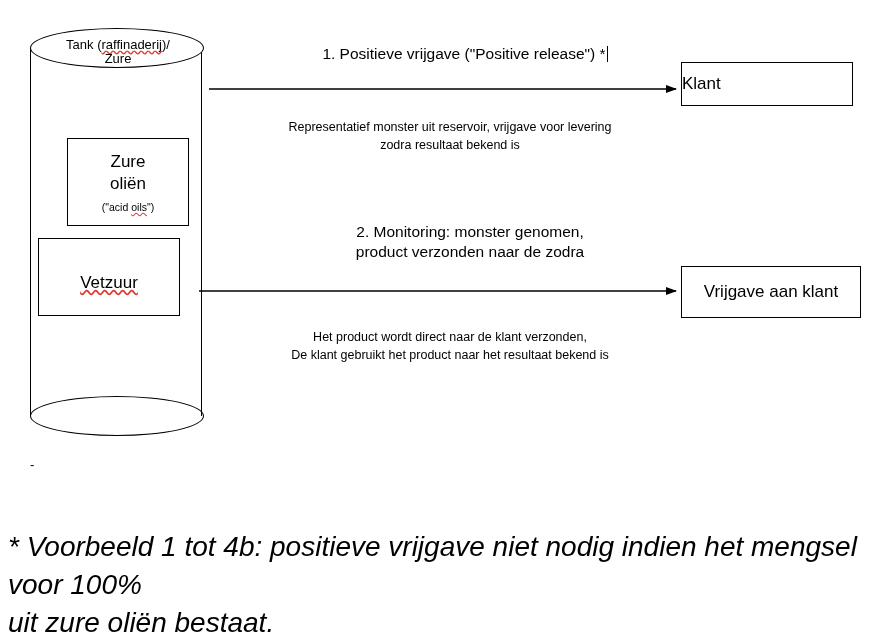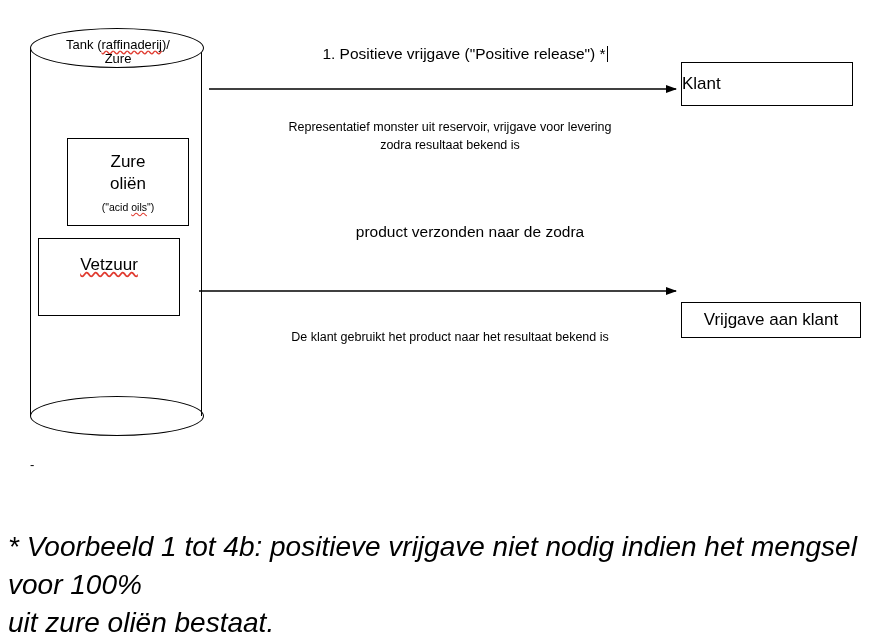--- a/index.html
+++ b/index.html
@@ -102,21 +102,21 @@
   }
   #box-acid-oils .line2 {
     font-size: 10.5px;
     margin-top: 6px;
   }
   #box-fatty {
     left: 38px;
     top: 238px;
     width: 142px;
     height: 78px;
-    padding-top: 14px;
+    padding-top: 32px;
   }
   #box-fatty .line1 {
     font-size: 17px;
     line-height: 23px;
   }
 
   
   #box-klant {
     position: absolute;
     left: 681px;
@@ -129,29 +129,28 @@
     align-items: center;
     justify-content: flex-start;
     font-size: 17px;
     background: #fff;
   }
   #box-vrijgave {
     position: absolute;
     left: 681px;
     top: 266px;
     width: 180px;
-    height: 36px;
+    height: 52px;
     border: 1.5px solid #000;
     box-sizing: border-box;
     display: flex;
     align-items: center;
     justify-content: center;
     font-size: 17px;
     background: #fff;
-    margin-top: 36px;
   }
 
   
   .arrow-title {
     position: absolute;
     text-align: center;
     font-size: 15.5px;
     line-height: 20px;
   }
   #label-1 {
@@ -256,24 +255,26 @@
 <div class="arrow-title" id="label-1">
   <span>1.  Positieve vrijgave ("Positive release") *</span><span class="caret"></span>
 </div>
 
 <div class="arrow-sub" id="sub-1">
   <div>Representatief monster uit reservoir, vrijgave voor levering</div>
   <div>zodra resultaat bekend is</div>
 </div>
 
 <div class="arrow-title" id="label-2">
+  <div>2. Monitoring: monster genomen,</div>
   <div>product verzonden naar de zodra</div>
 </div>
 
 <div class="arrow-sub" id="sub-2">
+  <div>Het product wordt direct  naar de klant verzonden,</div>
   <div>De klant gebruikt het product naar het resultaat bekend is</div>
 </div>
 
 <div id="dash-mark">-</div>
 
 <div id="footnote">
   <div>* Voorbeeld 1 tot 4b: positieve vrijgave niet nodig indien het mengsel voor 100%</div>
   <div>uit zure oliën bestaat.</div>
 </div>
 

